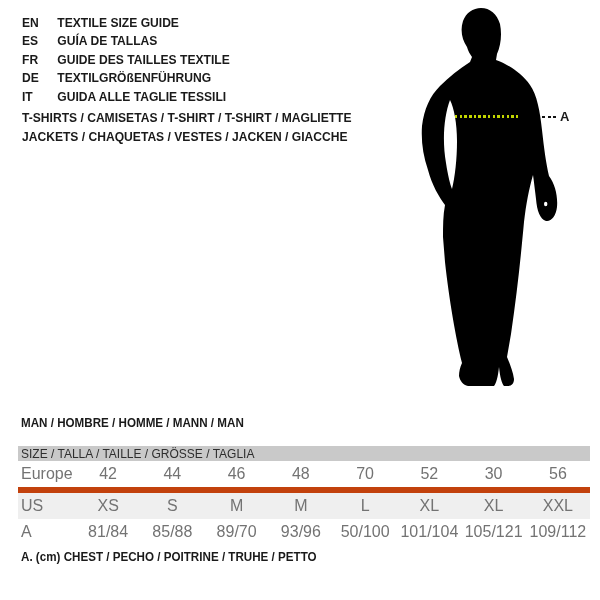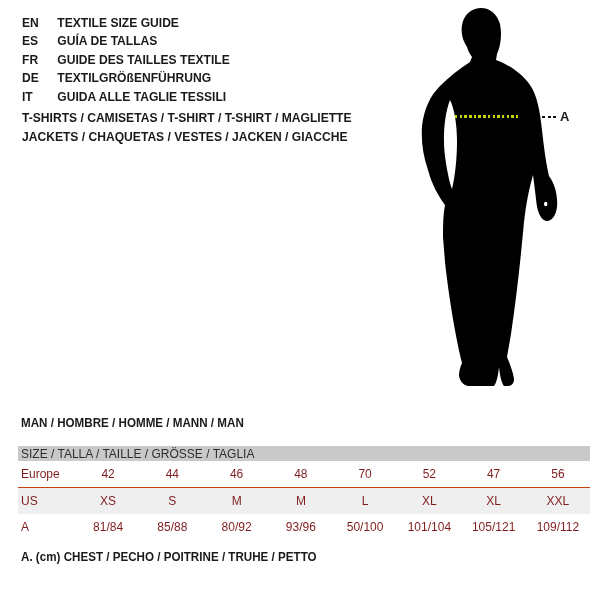--- a/index.html
+++ b/index.html
@@ -25,24 +25,24 @@
   
   .section-title{position:absolute;left:21px;top:416px;font-size:12.5px;font-weight:700;
     transform:scaleX(0.93);transform-origin:0 0;white-space:nowrap;}
   
   .size-table{position:absolute;left:18px;top:446px;width:572px;
     border-collapse:separate;border-spacing:0;table-layout:fixed;
     font-family:"Liberation Sans",sans-serif;}
   .size-table th{
     background:var(--header-bg,#c9c9c9);height:15px;font-size:12px;font-weight:400;
     color:#2e2e2e;text-align:left;padding:0 0 0 3px;white-space:nowrap;}
-  .size-table td{height:26px;font-size:12px;color:#7f1d1d;padding:0;text-align:center;
+  .size-table td{height:26px;font-size:16px;color:#737373;padding:0;text-align:center;
     white-space:nowrap;overflow:visible;}
   .size-table td.rowlabel{text-align:left;padding-left:3px;}
-  tr.shaded td{background:var(--row-alt-bg,#efefef);border-top:1px solid #c2410c;margin-left:28px;}
+  tr.shaded td{background:var(--row-alt-bg,#efefef);border-top:6px solid #c2410c;margin-left:28px;}
   
   .footnote{position:absolute;left:21px;top:550px;font-size:12.5px;font-weight:700;
     transform:scaleX(0.93);transform-origin:0 0;white-space:nowrap;}
 </style>
 </head>
 <body>
 
 <div class="canvas">
 
   <div class="lang-list">
@@ -146,39 +146,39 @@
     </thead>
     <tbody>
       <tr>
         <td class="rowlabel">Europe</td>
         <td>42</td>
         <td>44</td>
         <td>46</td>
         <td>48</td>
         <td>70</td>
         <td>52</td>
-        <td>47</td>
+        <td>30</td>
         <td>56</td>
       </tr>
       <tr class="shaded">
         <td class="rowlabel">US</td>
         <td>XS</td>
         <td>S</td>
         <td>M</td>
         <td>M</td>
         <td>L</td>
         <td>XL</td>
         <td>XL</td>
         <td>XXL</td>
       </tr>
       <tr>
         <td class="rowlabel">A</td>
         <td>81/84</td>
         <td>85/88</td>
-        <td>80/92</td>
+        <td>89/70</td>
         <td>93/96</td>
         <td>50/100</td>
         <td>101/104</td>
         <td>105/121</td>
         <td>109/112</td>
       </tr>
     </tbody>
   </table>
 
   <div class="footnote">A. (cm) CHEST / PECHO / POITRINE / TRUHE / PETTO</div>

